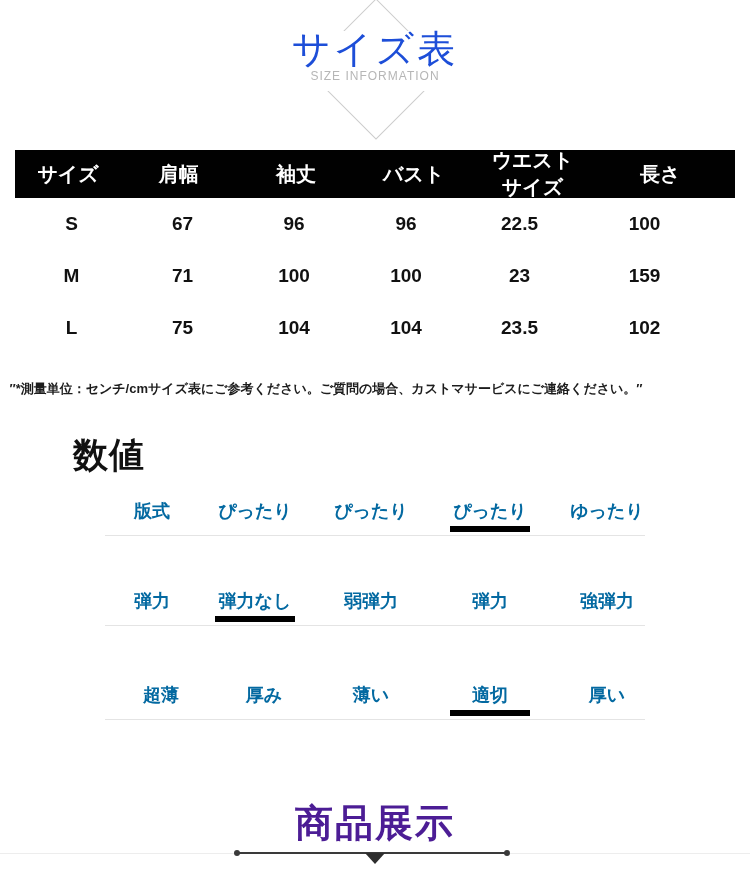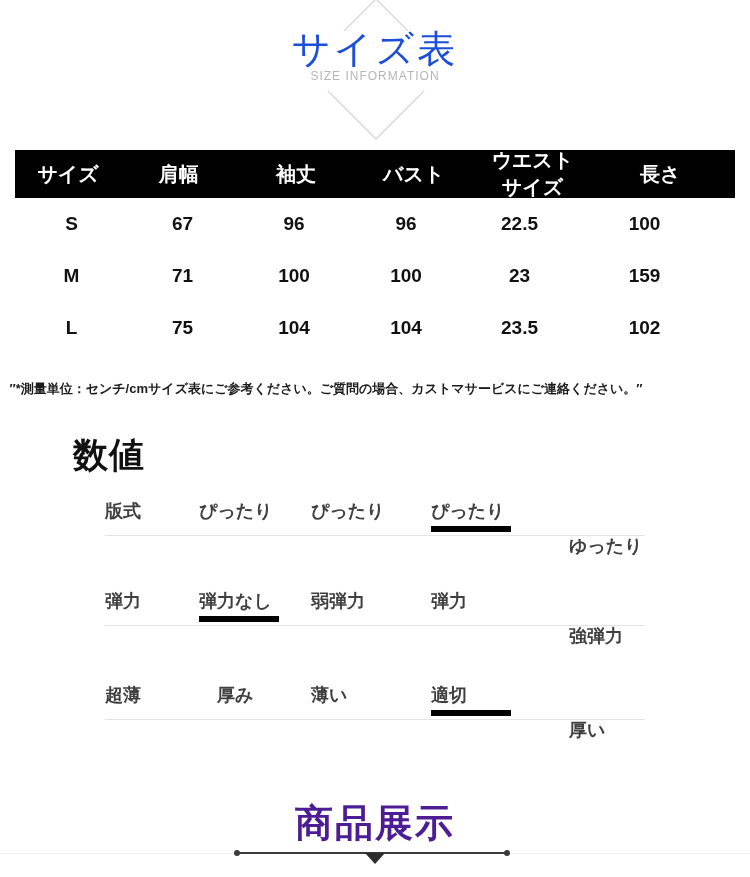--- a/index.html
+++ b/index.html
@@ -42,23 +42,23 @@
     position:absolute; left:69px; top:428px; margin:4px;
     font-size:35px; font-weight:bold; color:#111111; letter-spacing:1px;
   }
 
   
   .metric-row {
     position:absolute; left:105px; width:540px; height:36px;
     border-bottom:1px solid #e4e4e4; display:flex;
   }
   .metric-row.r0{ top:499px; } .metric-row.r1{ top:589px; } .metric-row.r2{ top:683px; }
-  .metric-cell { font-size:18px; font-weight:600; color:#404040; line-height:24px; }
+  .metric-cell { text-align:center; font-size:18px; font-weight:600; color:#0369a1; line-height:24px; }
   .m0{width:94px;} .m1{width:112px;} .m2{width:120px;} .m3{width:118px;}
-  .m4{width:96px; padding-left:20px; box-sizing:border-box;margin-top:35px;}
+  .m4{width:96px; padding-left:20px; box-sizing:border-box;}
   .option-inner { display:inline-block; }
   .selected .option-inner { min-width:80px; border-bottom:6px solid #000000; padding-bottom:3px; }
 
   
   .footer-heading {
     position:absolute; top:798px; left:0; width:750px; text-align:center;
     font-size:38px; font-weight:bold; color:#4c1d95; letter-spacing:2px;
   }
   .light-line { position:absolute; top:853px; left:0; width:750px; height:1px; background:#ededed; }
   .dark-line  { position:absolute; top:852px; left:236px; width:272px; height:2px; background:#3a3a3a; }

